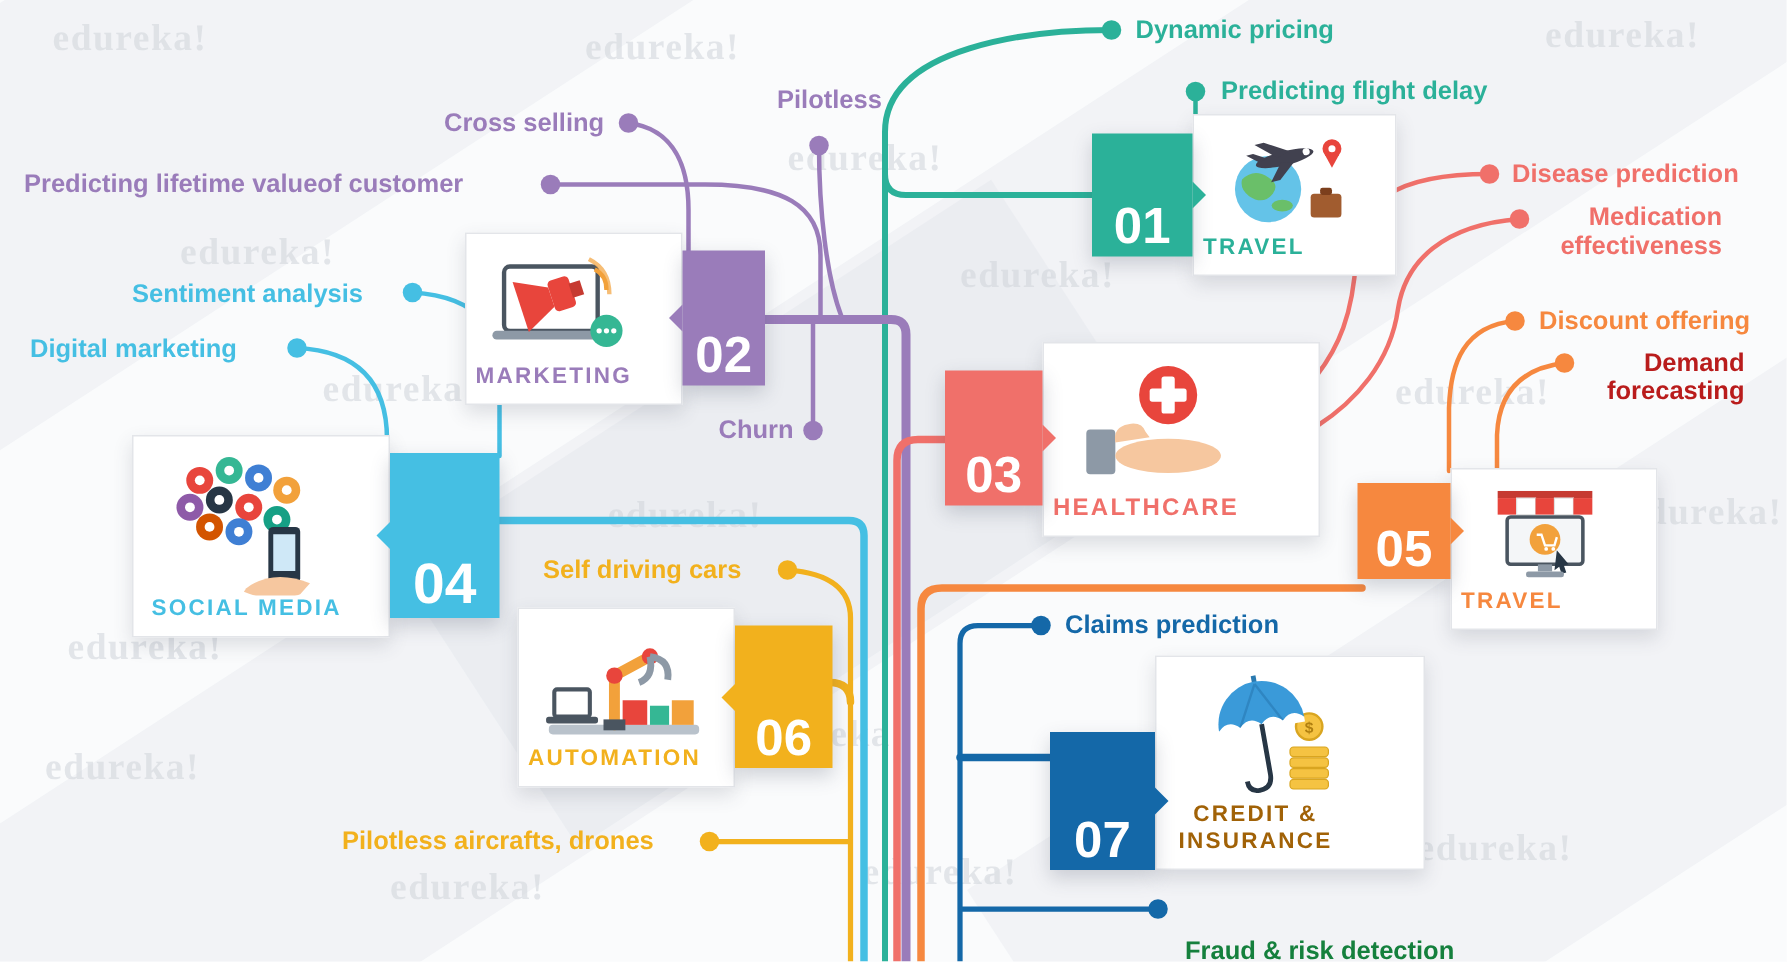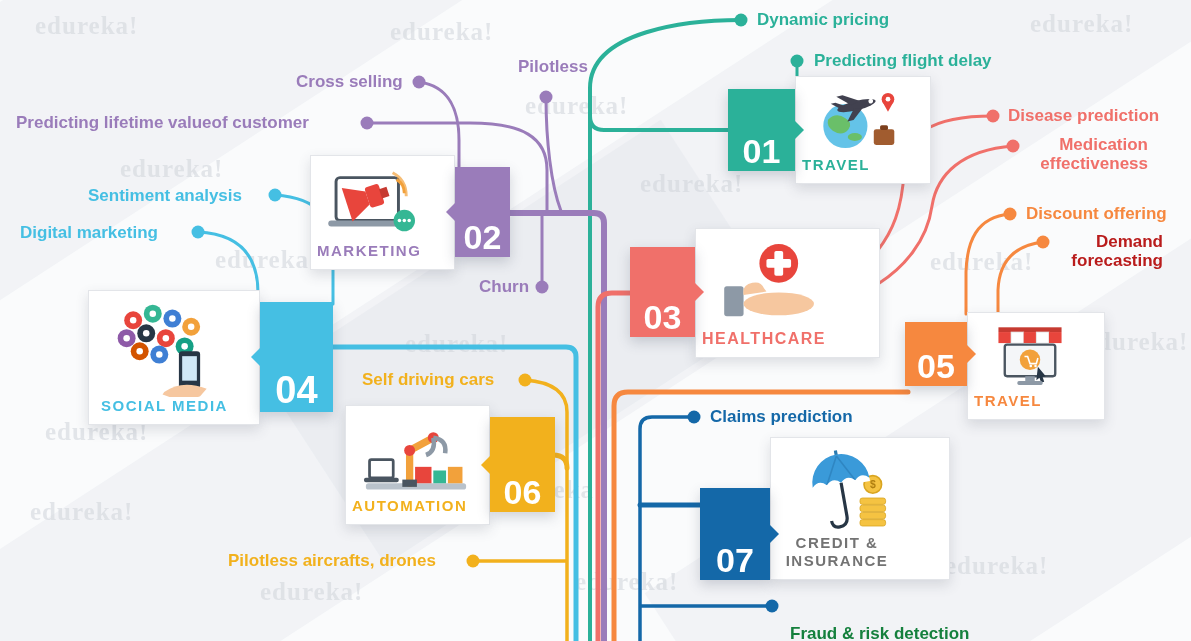--- a/index.html
+++ b/index.html
@@ -258,21 +258,21 @@
         <text x="96" y="53" text-anchor="middle" font-size="13" font-weight="bold" fill="#b07f10">$</text>
       </g>
       <g transform="rotate(-10 56 44)">
         <line x1="56" y1="12" x2="56" y2="5" stroke="#2a7ab0" stroke-width="4"></line>
         <path d="M20 46 A36 36 0 0 1 92 46 Z" fill="#3a9ad9"></path>
         <path d="M56 12 L38 46 M56 12 L74 46" stroke="#2f86c2" stroke-width="2"></path>
         <path d="M20 46 q9 -9 18 0 q9 -9 18 0 q9 -9 18 0 q9 -9 18 0 L92 50 L20 50 Z" fill="#fff"></path>
         <path d="M56 46 L56 88 q0 12 -11 12 q-9 0 -9 -9" stroke="#273645" stroke-width="4" fill="none"></path>
       </g>
     </svg>
-    <div class="card-title" style="color:#737373;width:120px">CREDIT &amp; INSURANCE</div>
+    <div class="card-title" style="color:#a16207;width:120px">CREDIT &amp; INSURANCE</div>
   </div>
 
   <div class="label" style="left:757px;top:10px;color:#2bb199">Dynamic pricing</div>
   <div class="label" style="left:814px;top:51px;color:#2bb199">Predicting flight delay</div>
   <div class="label" style="left:296px;top:72px;color:#9a7cba">Cross selling</div>
   <div class="label" style="left:518px;top:57px;color:#9a7cba">Pilotless</div>
   <div class="label" style="left:16px;top:113px;color:#9a7cba">Predicting lifetime valueof customer</div>
   <div class="label" style="left:479px;top:277px;color:#9a7cba">Churn</div>
   <div class="label" style="left:1008px;top:106px;color:#f0706a">Disease prediction</div>
   <div class="label wrap ralign" style="left:1018px;top:135px;width:130px;color:#f0706a">Medication effectiveness</div>

